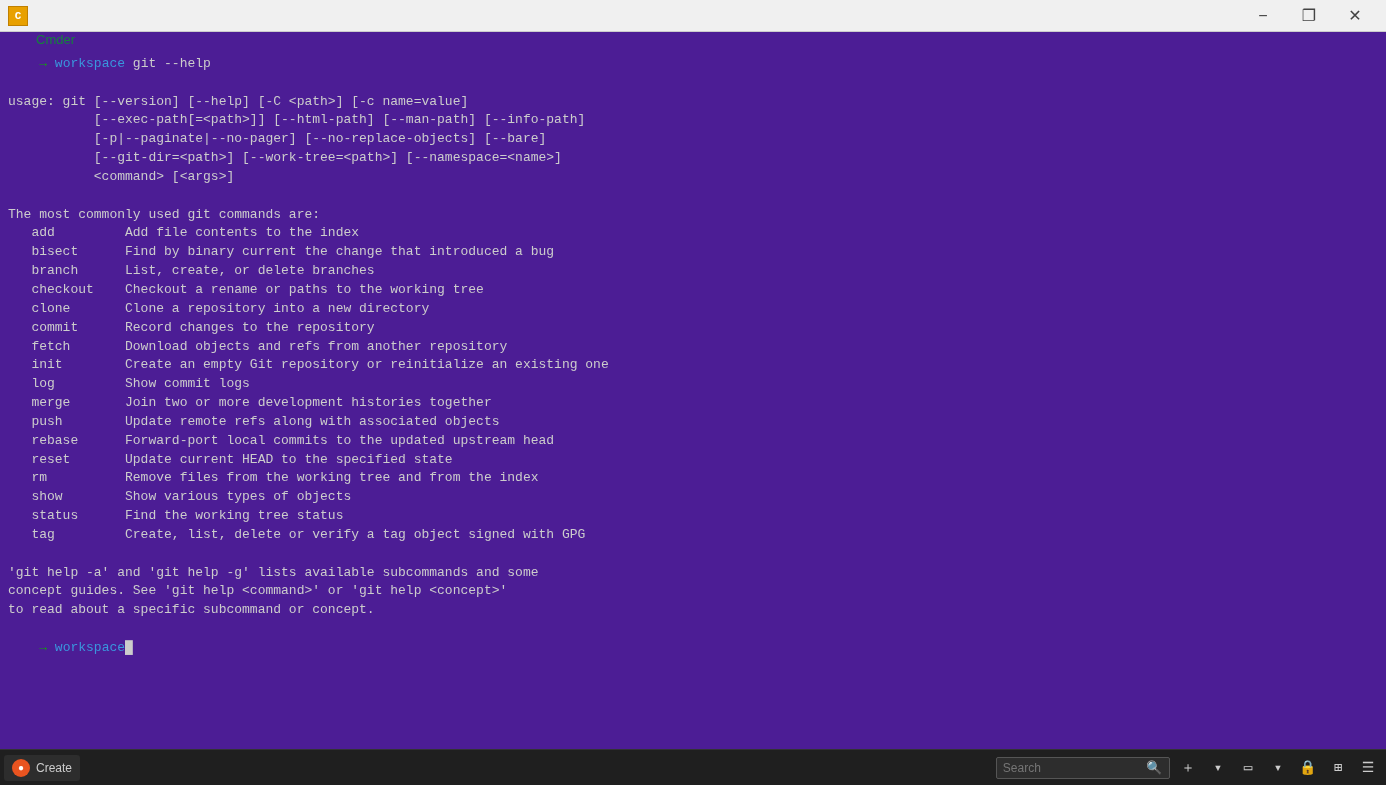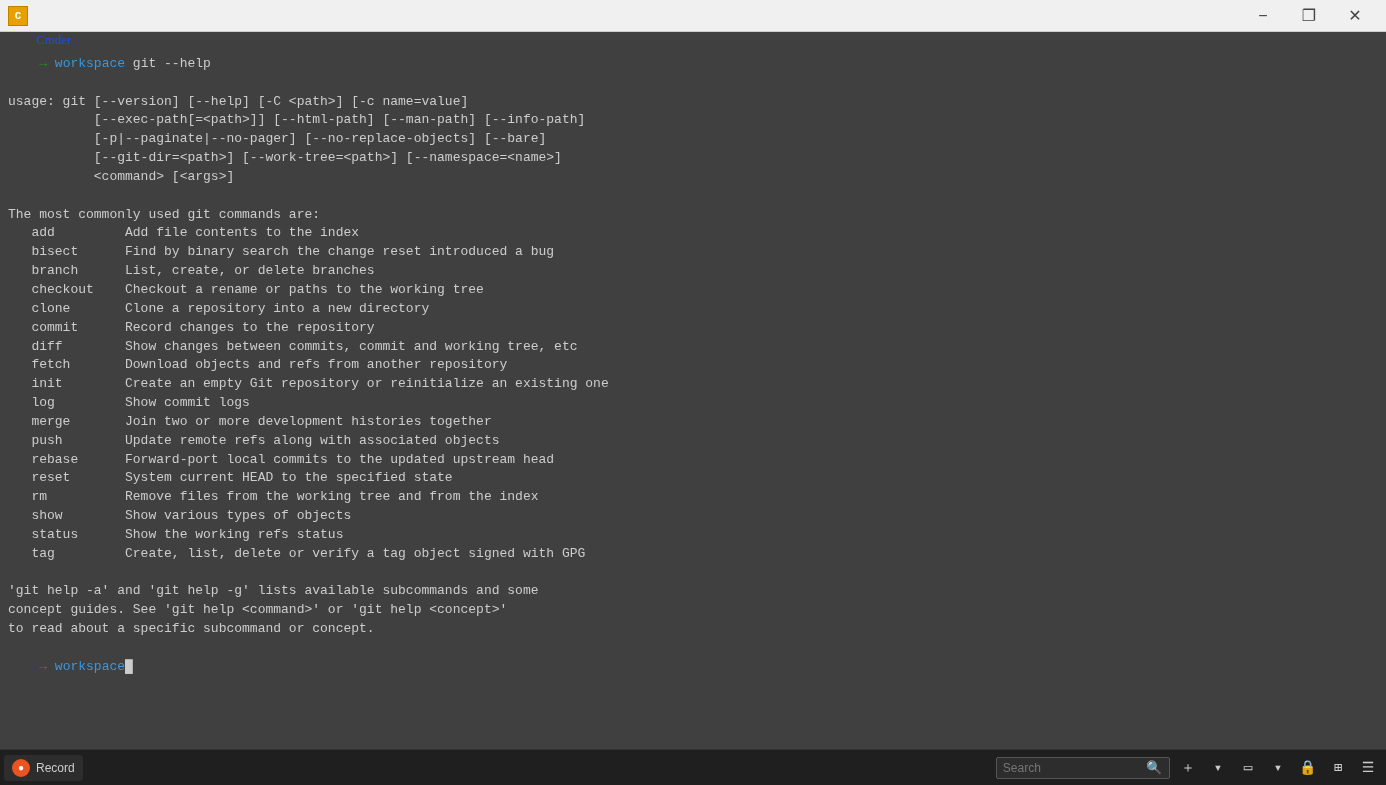--- a/index.html
+++ b/index.html
@@ -20,38 +20,38 @@
       height: 20px;
       margin-right: 8px;
       background: #e8a000;
       display: flex; align-items: center; justify-content: center;
       font-weight: bold; font-size: 11px; color: white;
       border: 1px solid #c08000;
     }
     #titlebar .title {
       flex: 1;
       font-size: 13px;
-      color: #1d4ed8;
-      font-family: Liberation Serif, serif;
+      color: #15803d;
+      font-family: Liberation Sans, sans-serif;
       margin-top: 48px;
     }
     #titlebar .win-controls {
       display: flex; gap: 0;
     }
     #titlebar .win-btn {
       width: 46px; height: 32px;
       display: flex; align-items: center; justify-content: center;
       font-size: 16px; color: #444;
       cursor: pointer; border: none; background: transparent;
       font-family: 'Segoe UI Symbol', Arial, sans-serif;
     }
 
     
     #terminal {
-      background: #404040;
+      background: #4c1d95;
       padding: 4px 8px;
       height: calc(785px - 32px - 36px);
       overflow: hidden;
       color: #cccccc;
       font-size: 13px;
       line-height: 1.45;
     }
 
     .line { white-space: pre; }
     .white { color: #cccccc; }
@@ -141,54 +141,53 @@
   <div class="line white">usage: git [--version] [--help] [-C &lt;path&gt;] [-c name=value]</div>
   <div class="line white">           [--exec-path[=&lt;path&gt;]] [--html-path] [--man-path] [--info-path]</div>
   <div class="line white">           [-p|--paginate|--no-pager] [--no-replace-objects] [--bare]</div>
   <div class="line white">           [--git-dir=&lt;path&gt;] [--work-tree=&lt;path&gt;] [--namespace=&lt;name&gt;]</div>
   <div class="line white">           &lt;command&gt; [&lt;args&gt;]</div>
   <div class="line">&nbsp;</div>
   <div class="line white">The most commonly used git commands are:</div>
 
   <div id="commands-list">
       <div class="line white">   add         Add file contents to the index</div>
-      <div class="line white">   bisect      Find by binary search the change reset introduced a bug</div>
+      <div class="line white">   bisect      Find by binary current the change that introduced a bug</div>
       <div class="line white">   branch      List, create, or delete branches</div>
       <div class="line white">   checkout    Checkout a rename or paths to the working tree</div>
       <div class="line white">   clone       Clone a repository into a new directory</div>
       <div class="line white">   commit      Record changes to the repository</div>
-      <div class="line white">   diff        Show changes between commits, commit and working tree, etc</div>
       <div class="line white">   fetch       Download objects and refs from another repository</div>
       <div class="line white">   init        Create an empty Git repository or reinitialize an existing one</div>
       <div class="line white">   log         Show commit logs</div>
       <div class="line white">   merge       Join two or more development histories together</div>
       <div class="line white">   push        Update remote refs along with associated objects</div>
       <div class="line white">   rebase      Forward-port local commits to the updated upstream head</div>
-      <div class="line white">   reset       System current HEAD to the specified state</div>
+      <div class="line white">   reset       Update current HEAD to the specified state</div>
       <div class="line white">   rm          Remove files from the working tree and from the index</div>
       <div class="line white">   show        Show various types of objects</div>
-      <div class="line white">   status      Show the working refs status</div>
+      <div class="line white">   status      Find the working tree status</div>
       <div class="line white">   tag         Create, list, delete or verify a tag object signed with GPG</div>
     </div>
   <div class="line">&nbsp;</div>
   <div id="footer-lines">
       <div class="line white">'git help -a' and 'git help -g' lists available subcommands and some</div>
       <div class="line white">concept guides. See 'git help &lt;command&gt;' or 'git help &lt;concept&gt;'</div>
       <div class="line white">to read about a specific subcommand or concept.</div>
     </div>
 
   <div class="line">
     <span class="prompt-arrow">→ </span><span class="prompt-dir">workspace</span><span class="white">█</span>
   </div>
 </div>
 
 <div id="taskbar">
   <div class="system-btn">
     <div class="ubuntu-icon">●</div>
-    <span>Record</span>
+    <span>Create</span>
   </div>
   <div class="spacer"></div>
   <div class="search-box">
     <input type="text" placeholder="Search" style="">
     <span class="search-icon-btn">🔍</span>
   </div>
   <div class="taskbar-icons">
     <div class="tb-icon">＋</div>
     <div class="tb-icon">▾</div>
     <div class="tb-icon">▭</div>

